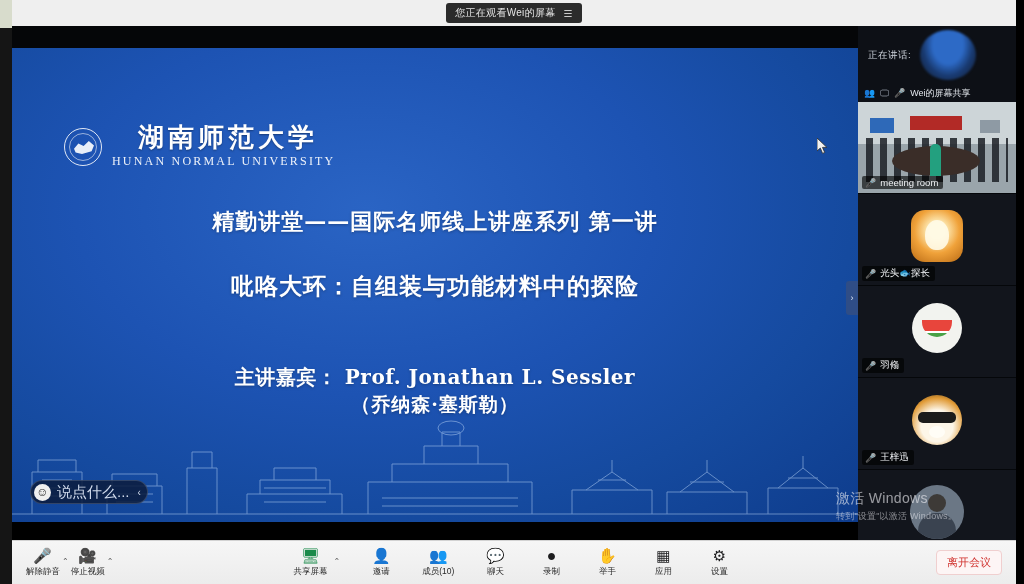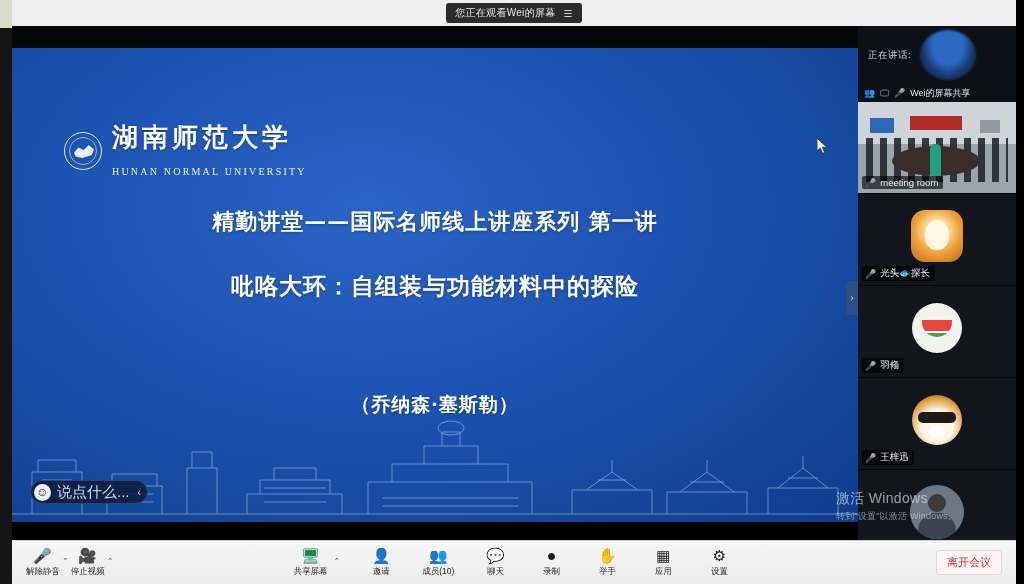--- a/index.html
+++ b/index.html
@@ -71,24 +71,25 @@
   }
   .logo-seal .bird {
     position:absolute; left:9px; top:11px; width:20px; height:15px;
     background: rgba(255,255,255,.9);
     clip-path: polygon(0 62%, 22% 26%, 48% 44%, 74% 10%, 100% 40%, 88% 78%, 40% 96%, 8% 86%);
   }
   .logo-text-cn {
     color: #fff; font-family: "DejaVu Serif", serif; font-size: 26px;
     letter-spacing: 4px; font-weight: 700; line-height: 1;
     text-shadow: 0 1px 2px rgba(0,0,0,.35);
+    margin-left: 26px;
   }
   .logo-text-en {
-    color: rgba(255,255,255,.92); font-size: 10px; letter-spacing: 2.2px;
-    margin-top: 16px; font-family: "Liberation Serif", serif;
+    color: rgba(255,255,255,.92); font-size: 12px; letter-spacing: 2.2px;
+    margin-top: 4px; font-family: "Liberation Serif", serif;
   }
 
   .slide-title-1, .slide-title-2, .slide-guest, .slide-guest-cn {
     position: absolute; width: 100%; text-align: center; color: #ffffff;
     font-family: "DejaVu Serif", serif; text-shadow: 0 1px 3px rgba(0,0,0,.28);
   }
   .slide-title-1 { top: 159px; font-size: 22px; letter-spacing: 1px; font-weight: 600; }
   .slide-title-2 { top: 223px; font-size: 23px; letter-spacing: 1px; font-weight: 600; }
   .slide-guest   { top: 316px; font-size: 20px; letter-spacing: .5px; font-weight: 600; }
   .slide-guest-cn{ top: 344px; font-size: 19px; letter-spacing: 1px; font-weight: 600; }
@@ -268,20 +269,21 @@
             <div class="bird"></div>
           </div>
         <div>
           <div class="logo-text-cn">湖南师范大学</div>
           <div class="logo-text-en">HUNAN NORMAL UNIVERSITY</div>
         </div>
       </div>
 
       <div class="slide-title-1">精勤讲堂——国际名师线上讲座系列  第一讲</div>
       <div class="slide-title-2">吡咯大环：自组装与功能材料中的探险</div>
+      <div class="slide-guest">主讲嘉宾： Prof. Jonathan L. Sessler</div>
       <div class="slide-guest-cn">（乔纳森·塞斯勒）</div>
 
       <svg class="skyline" viewBox="0 0 846 120" preserveAspectRatio="none">
         <g fill="none" stroke="#bcd6f7" stroke-width="1" opacity="0.9">
           <path d="M0 112 H846"></path>
           <path d="M20 112 V70 H70 V112 M26 70 V58 H64 V70"></path>
           <path d="M30 78 H60 M30 86 H60 M30 94 H60"></path>
           <path d="M95 112 V84 H150 V112 M100 84 V72 H145 V84"></path>
           <path d="M104 92 H141 M104 100 H141"></path>
           <path d="M175 112 V66 H205 V112 M180 66 V50 H200 V66"></path>

